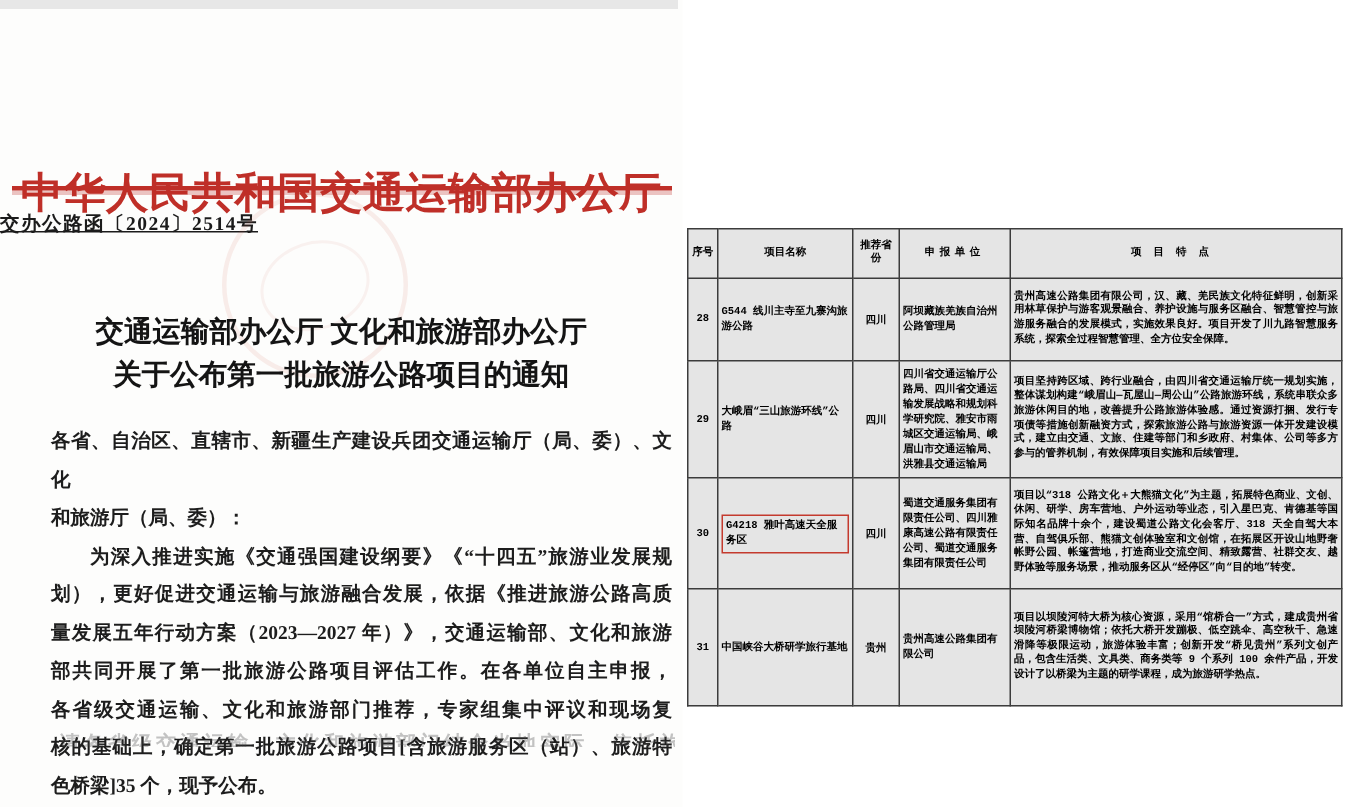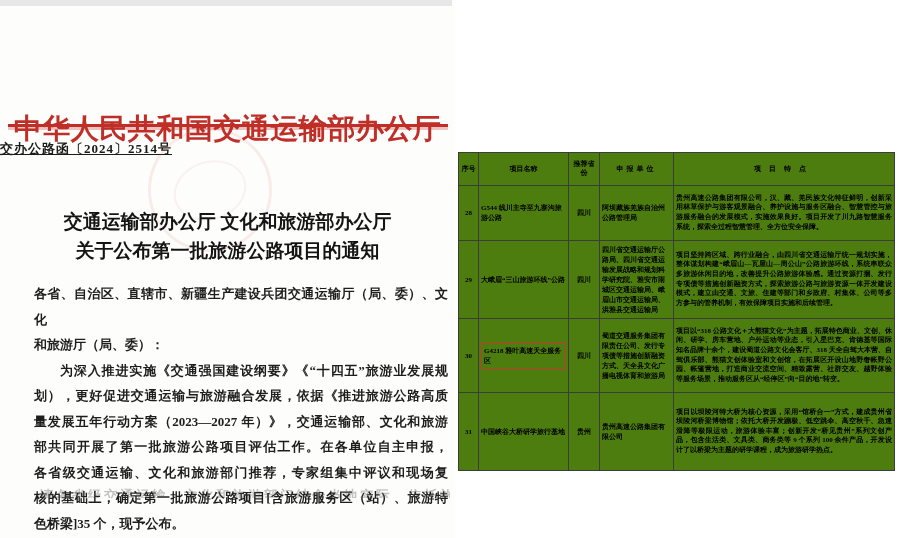--- a/index.html
+++ b/index.html
@@ -23,21 +23,21 @@
   .doc-body{position:absolute;top:281px;left:34px;width:414px;font-size:13px;
             font-weight:bold;color:#1d1d1d;line-height:25.5px;}
   .body-line{white-space:nowrap;}
   .fill{text-align:justify;text-align-last:justify;white-space:normal;}
   .indent{text-indent:2em;}
   .faded-line{position:absolute;top:487px;left:40px;width:410px;height:11px;overflow:hidden;
               font-size:13.5px;font-weight:bold;color:#4a4a4a;opacity:.32;
               filter:blur(.5px);letter-spacing:2.5px;white-space:nowrap;}
   
   .rtable{position:absolute;left:458px;top:152px;width:436px;border-collapse:collapse;
-          table-layout:fixed;font-size:7px;font-weight:bold;color:#000;background:#4d7c0f;}
+          table-layout:fixed;font-size:7px;font-weight:bold;color:#000;background:#e5e5e5;font-family:Liberation Mono, monospace;}
   .rtable td,.rtable th{border:1px solid #3c3c3c;padding:1px 2px;vertical-align:middle;
           overflow:hidden;}
   .rtable th{text-align:center;line-height:9px;font-weight:bold;}
   .th-features{letter-spacing:8px;}
   .th-applicant{letter-spacing:3px;}
   .cell-no{text-align:center;}
   .cell-name{text-align:left;line-height:10px;padding:2px 3px;}
   .cell-prov{text-align:center;}
   .cell-app{text-align:left;line-height:10px;padding:2px 3px;}
   .cell-feat{text-align:justify;line-height:9.6px;padding:2px 4px;}
@@ -105,21 +105,21 @@
       <td class="cell-prov">四川</td>
       <td class="cell-app">四川省交通运输厅公路局、四川省交通运输发展战略和规划科学研究院、雅安市雨城区交通运输局、峨眉山市交通运输局、洪雅县交通运输局</td>
       <td class="cell-feat">项目坚持跨区域、跨行业融合，由四川省交通运输厅统一规划实施，整体谋划构建“峨眉山—瓦屋山—周公山”公路旅游环线，系统串联众多旅游休闲目的地，改善提升公路旅游体验感。通过资源打捆、发行专项债等措施创新融资方式，探索旅游公路与旅游资源一体开发建设模式，建立由交通、文旅、住建等部门和乡政府、村集体、公司等多方参与的管养机制，有效保障项目实施和后续管理。</td>
     </tr>
     <tr class="hr-30">
       <td class="cell-no">30</td>
       <td class="cell-name">
         <span class="red-box">G4218 雅叶高速天全服务区</span>
       </td>
       <td class="cell-prov">四川</td>
-      <td class="cell-app">蜀道交通服务集团有限责任公司、发行专项债等措施创新融资方式、天全县文化广播电视体育和旅游局</td>
+      <td class="cell-app">蜀道交通服务集团有限责任公司、四川雅康高速公路有限责任公司、蜀道交通服务集团有限责任公司</td>
       <td class="cell-feat">项目以“318 公路文化＋大熊猫文化”为主题，拓展特色商业、文创、休闲、研学、房车营地、户外运动等业态，引入星巴克、肯德基等国际知名品牌十余个，建设蜀道公路文化会客厅、318 天全自驾大本营、自驾俱乐部、熊猫文创体验室和文创馆，在拓展区开设山地野奢帐野公园、帐篷营地，打造商业交流空间、精致露营、社群交友、越野体验等服务场景，推动服务区从“经停区”向“目的地”转变。</td>
     </tr>
     <tr class="hr-31">
       <td class="cell-no">31</td>
       <td class="cell-name">中国峡谷大桥研学旅行基地</td>
       <td class="cell-prov">贵州</td>
       <td class="cell-app">贵州高速公路集团有限公司</td>
       <td class="cell-feat">项目以坝陵河特大桥为核心资源，采用“馆桥合一”方式，建成贵州省坝陵河桥梁博物馆；依托大桥开发蹦极、低空跳伞、高空秋千、急速滑降等极限运动，旅游体验丰富；创新开发“桥见贵州”系列文创产品，包含生活类、文具类、商务类等 9 个系列 100 余件产品，开发设计了以桥梁为主题的研学课程，成为旅游研学热点。</td>
     </tr>
   </tbody>

